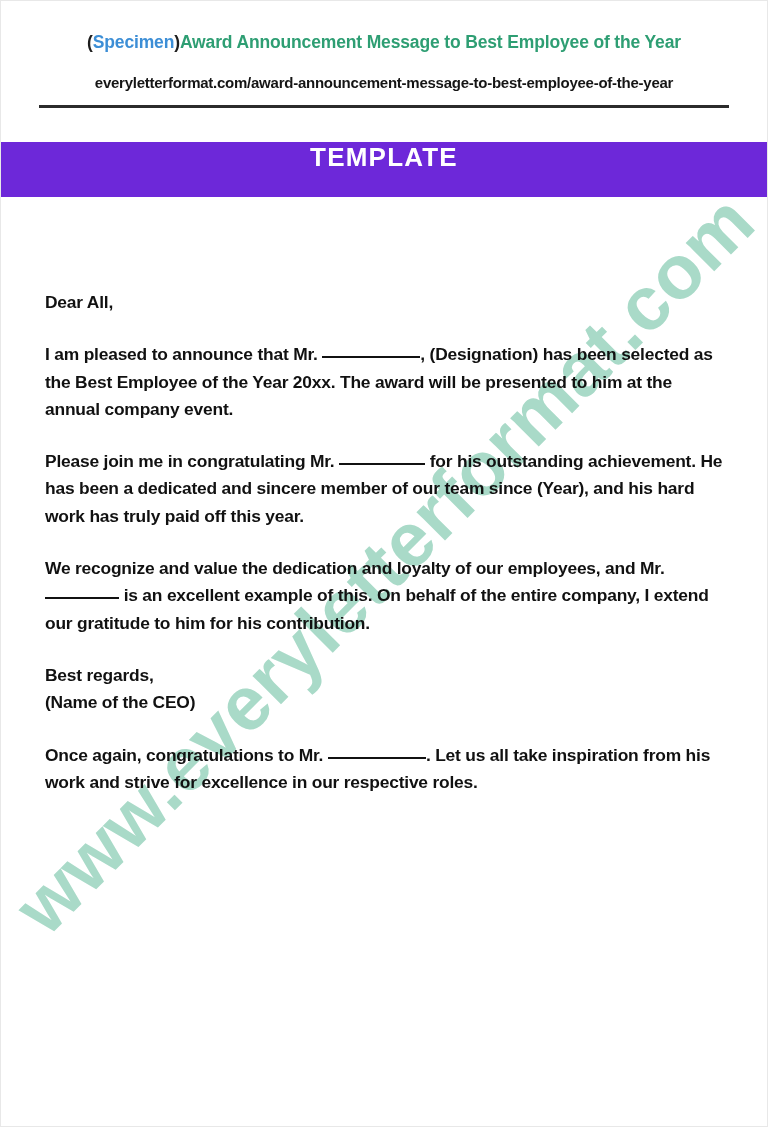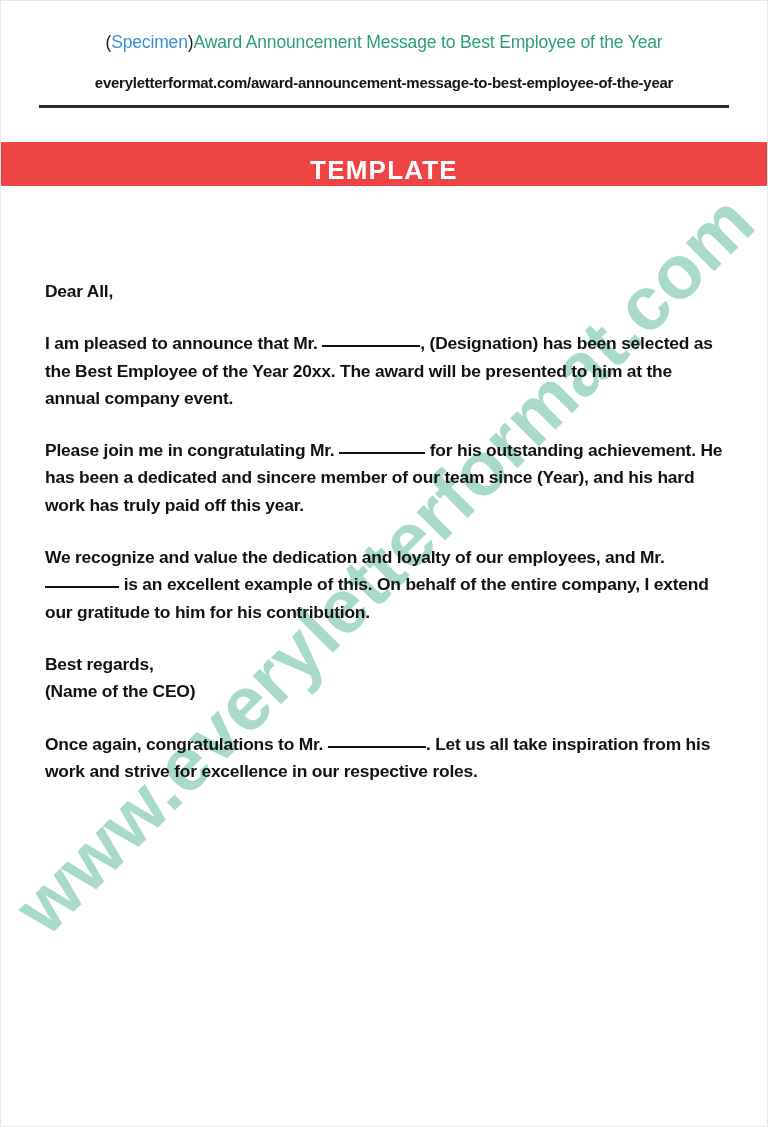--- a/index.html
+++ b/index.html
@@ -22,21 +22,21 @@
 
   
   .header {
     position: relative;
     z-index: 3;
     padding-top: 31px;
     text-align: center;
   }
   .doc-title {
     font-size: 17.5px;
-    font-weight: normal;
+    font-weight: bold;
     letter-spacing: -0.15px;
     line-height: 1.25;
     white-space: nowrap;
   }
   .paren {
     color: #1d1d1d;
   }
   .specimen {
     color: #3c8ed6;
   }
@@ -59,24 +59,24 @@
     height: 3px;
     background: #2b2b2b;
     width: 100%;
   }
 
   
   .banner {
     position: relative;
     z-index: 3;
     margin-top: 34px;
-    height: 44px;
-    background: #ef4444;
+    height: 55px;
+    background: #6d28d9;
     display: flex;
-    align-items: flex-end;
+    align-items: flex-start;
     justify-content: center;
   }
   .banner-label {
     color: #ffffff;
     font-size: 26px;
     font-weight: bold;
     letter-spacing: 1.2px;
   }
 
   

